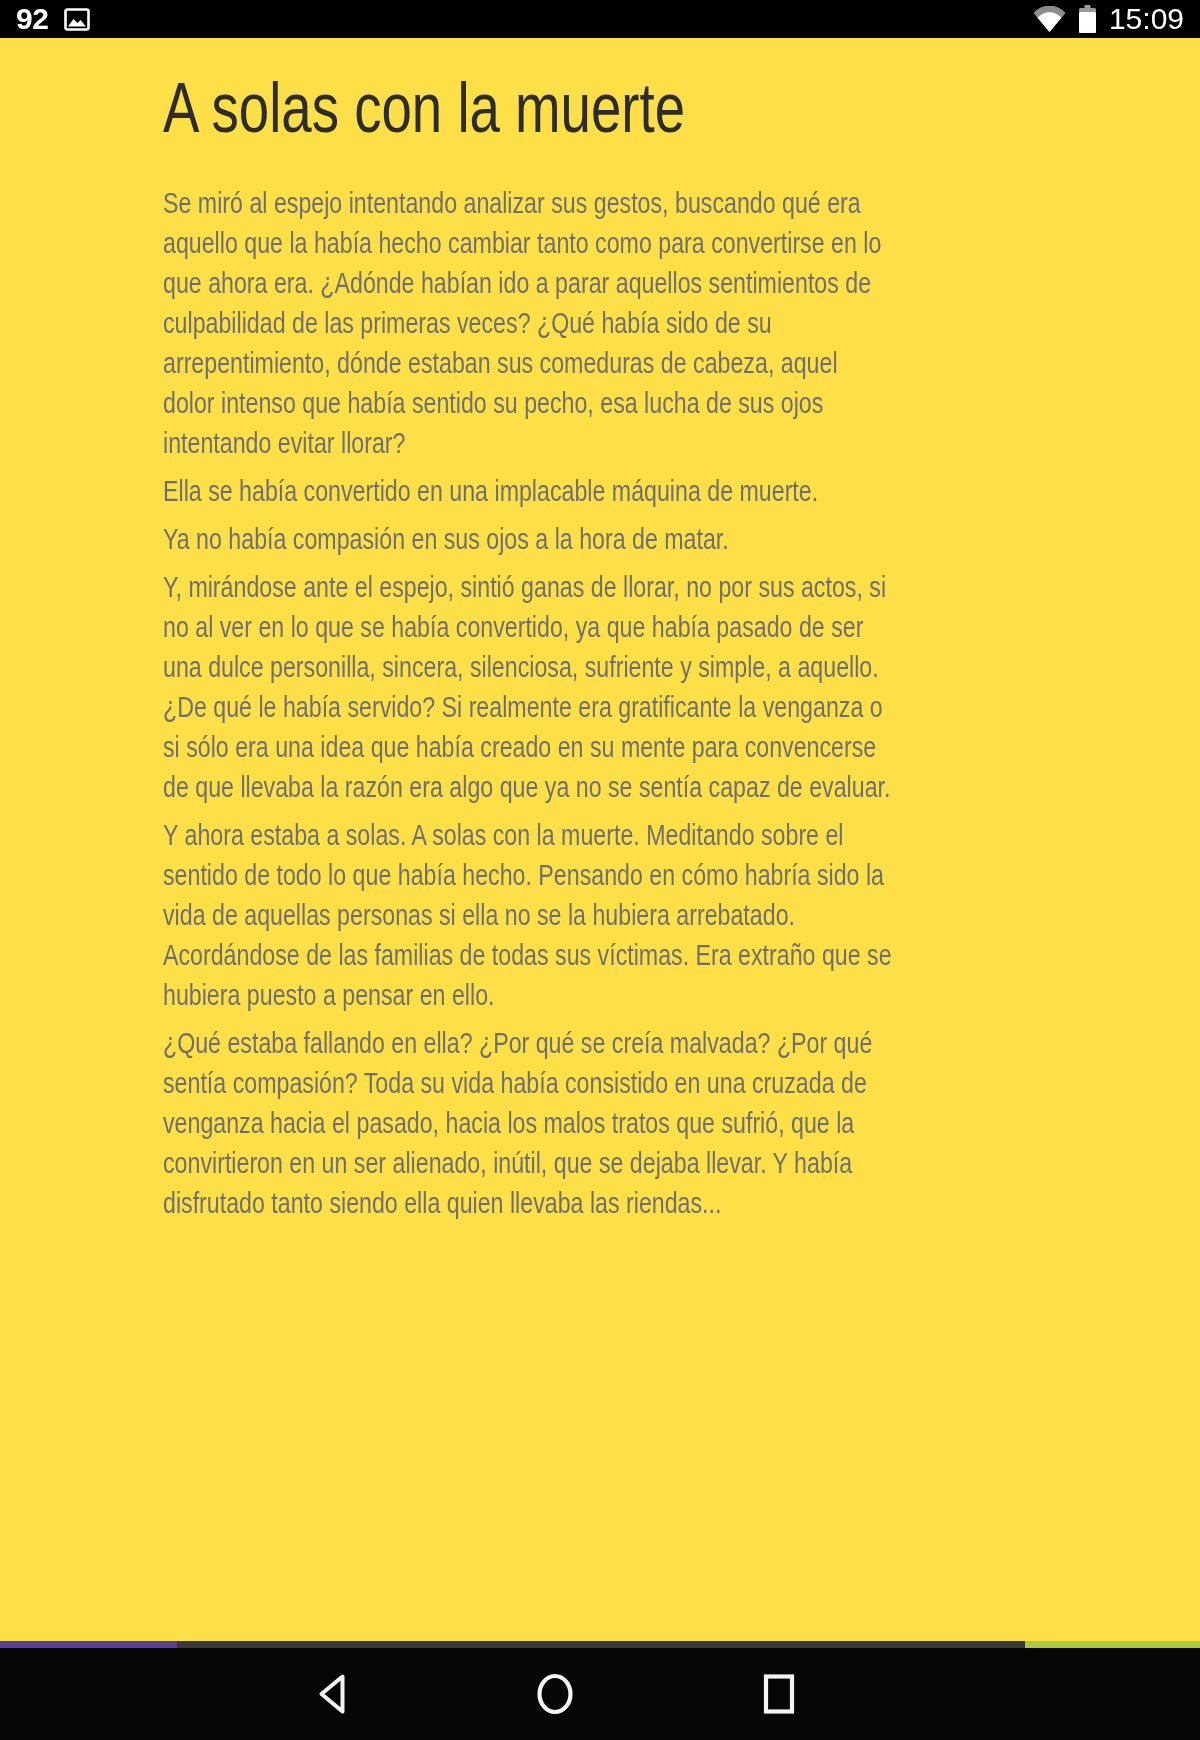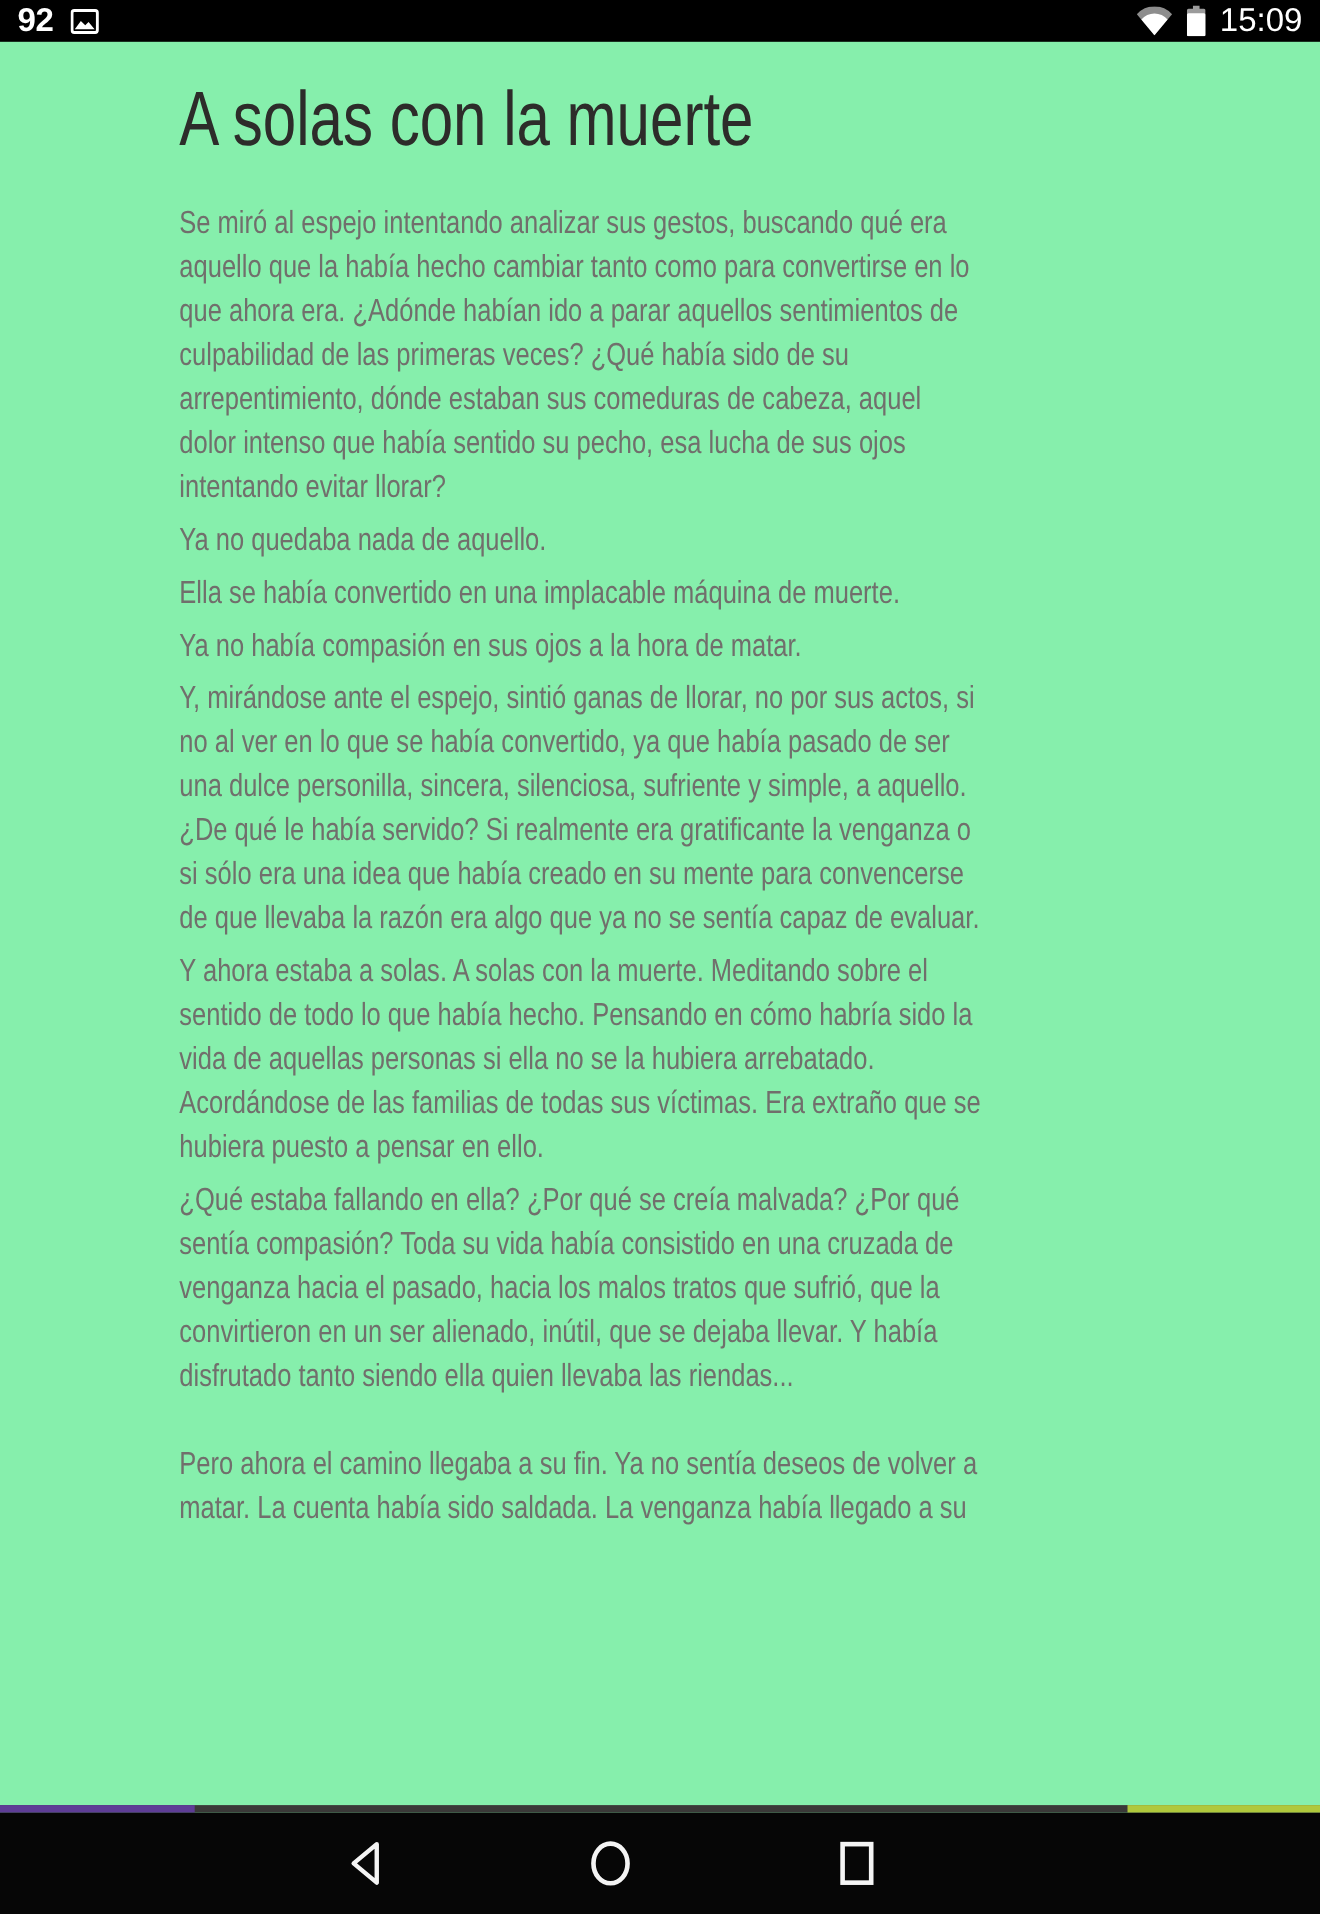--- a/index.html
+++ b/index.html
@@ -9,21 +9,21 @@
   
   .status-bar{height:38px;background:#000;color:#fff;display:flex;align-items:center;
               justify-content:space-between;padding:0 16px;box-sizing:border-box;flex:0 0 auto;}
   .sb-left{display:flex;align-items:center;gap:16px;}
   .sb-count{font-size:30px;font-weight:700;letter-spacing:-0.5px;line-height:1;}
   .sb-right{display:flex;align-items:center;gap:13px;text-align:center;}
   .sb-time{font-size:30px;font-weight:500;letter-spacing:0;line-height:1;}
   .sb-icon{display:block;}
 
   
-  .reader{position:relative;height:1610px;background:#86efac;overflow:hidden;flex:0 0 auto;}
+  .reader{position:relative;height:1610px;background:#fde047;overflow:hidden;flex:0 0 auto;}
   .chapter-title{margin:34px 0 39px 163px;height:72px;line-height:72px;font-size:70px;
                  font-weight:400;color:#2d2c2a;white-space:nowrap;
                  transform:scaleX(0.78);transform-origin:0 50%;}
   .chapter-text{margin-left:163px;}
   .paragraph{margin:0 0 8px 0;}
   .paragraph.gap-before{margin-top:40px;}
   .line{font-size:29px;height:40px;line-height:40px;color:#716f6c;white-space:nowrap;
         transform:scaleX(0.80);transform-origin:0 0;}
 
   
@@ -73,23 +73,20 @@
         <div class="paragraph">
           <div class="line">Se miró al espejo intentando analizar sus gestos, buscando qué era</div>
           <div class="line">aquello que la había hecho cambiar tanto como para convertirse en lo</div>
           <div class="line">que ahora era. ¿Adónde habían ido a parar aquellos sentimientos de</div>
           <div class="line">culpabilidad de las primeras veces? ¿Qué había sido de su</div>
           <div class="line">arrepentimiento, dónde estaban sus comeduras de cabeza, aquel</div>
           <div class="line">dolor intenso que había sentido su pecho, esa lucha de sus ojos</div>
           <div class="line">intentando evitar llorar?</div>
         </div>
         <div class="paragraph">
-          <div class="line">Ya no quedaba nada de aquello.</div>
-        </div>
-        <div class="paragraph">
           <div class="line">Ella se había convertido en una implacable máquina de muerte.</div>
         </div>
         <div class="paragraph">
           <div class="line">Ya no había compasión en sus ojos a la hora de matar.</div>
         </div>
         <div class="paragraph">
           <div class="line">Y, mirándose ante el espejo, sintió ganas de llorar, no por sus actos, si</div>
           <div class="line">no al ver en lo que se había convertido, ya que había pasado de ser</div>
           <div class="line">una dulce personilla, sincera, silenciosa, sufriente y simple, a aquello.</div>
           <div class="line">¿De qué le había servido? Si realmente era gratificante la venganza o</div>
@@ -102,24 +99,20 @@
           <div class="line">vida de aquellas personas si ella no se la hubiera arrebatado.</div>
           <div class="line">Acordándose de las familias de todas sus víctimas. Era extraño que se</div>
           <div class="line">hubiera puesto a pensar en ello.</div>
         </div>
         <div class="paragraph">
           <div class="line">¿Qué estaba fallando en ella? ¿Por qué se creía malvada? ¿Por qué</div>
           <div class="line">sentía compasión? Toda su vida había consistido en una cruzada de</div>
           <div class="line">venganza hacia el pasado, hacia los malos tratos que sufrió, que la</div>
           <div class="line">convirtieron en un ser alienado, inútil, que se dejaba llevar. Y había</div>
           <div class="line">disfrutado tanto siendo ella quien llevaba las riendas...</div>
-        </div>
-        <div class="paragraph gap-before">
-          <div class="line">Pero ahora el camino llegaba a su fin. Ya no sentía deseos de volver a</div>
-          <div class="line">matar. La cuenta había sido saldada. La venganza había llegado a su</div>
         </div>
       </div>
     <div class="strip" style="background: rgb(58, 57, 56);">
       <span class="strip-seg strip-left" style="background: rgb(94, 61, 150);"></span>
       <span class="strip-seg strip-right" style="background: rgb(176, 200, 60);"></span>
     </div>
   </main>
 
   <nav class="nav-bar">
     <button class="nav-btn nav-back">

